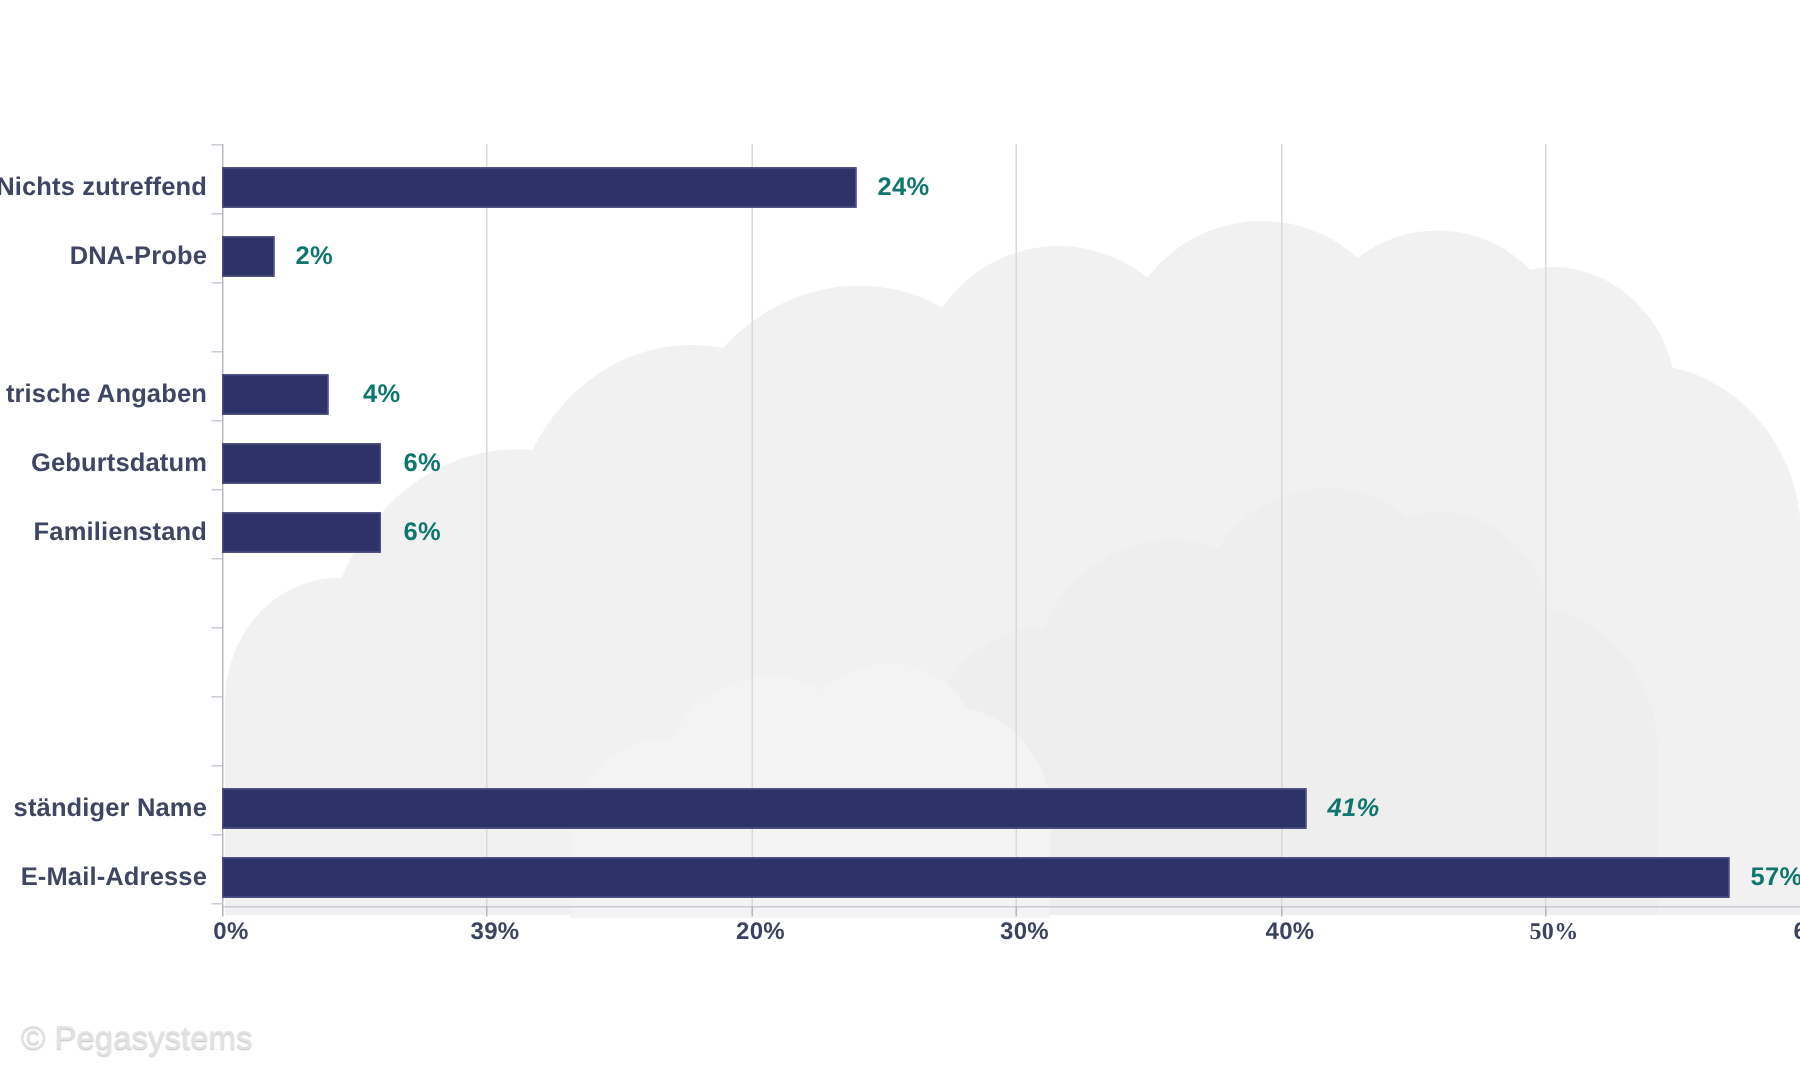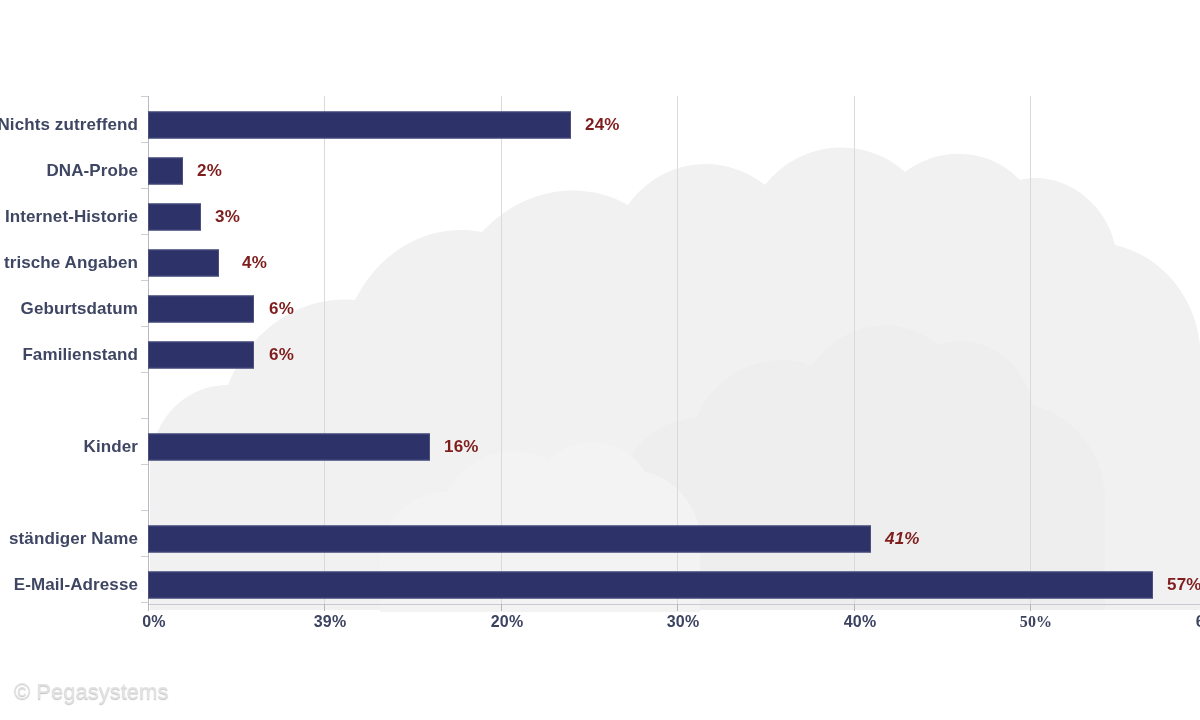--- a/index.html
+++ b/index.html
@@ -118,21 +118,21 @@
     border: 1px solid #4a4f80;
     box-sizing: border-box;
   }
 
   .bar-value {
     position: absolute;
     top: 50%;
     transform: translateY(-50%);
     font-size: 17px;
     font-weight: bold;
-    color: #7f1d1d;
+    color: #0f766e;
     white-space: nowrap;
     letter-spacing: 0.2px;
   }
 
   
   .watermark {
     position: absolute;
     left: 14px;
     top: 679px;
     font-size: 22px;
@@ -192,50 +192,40 @@
     <div class="bar" style="width:423px;"></div>
     <span class="bar-value" style="left:585px;">24%</span>
   </div>
 
   <div class="row" style="top:148px;">
     <span class="cat-label">DNA-Probe</span>
     <div class="bar" style="width:35px;"></div>
     <span class="bar-value" style="left:197px;">2%</span>
   </div>
 
-  <div class="row" style="top:194px;">
-    <span class="cat-label">Internet-Historie</span>
-    <div class="bar" style="width:53px;"></div>
-    <span class="bar-value" style="left:215px;">3%</span>
-  </div>
 
   <div class="row" style="top:240px;">
     <span class="cat-label">trische Angaben</span>
     <div class="bar" style="width:71px;"></div>
     <span class="bar-value" style="left:242px;">4%</span>
   </div>
 
   <div class="row" style="top:286px;">
     <span class="cat-label">Geburtsdatum</span>
     <div class="bar" style="width:106px;"></div>
     <span class="bar-value" style="left:269px;">6%</span>
   </div>
 
   <div class="row" style="top:332px;">
     <span class="cat-label">Familienstand</span>
     <div class="bar" style="width:106px;"></div>
     <span class="bar-value" style="left:269px;">6%</span>
   </div>
 
 
-  <div class="row" style="top:424px;">
-    <span class="cat-label">Kinder</span>
-    <div class="bar" style="width:282px;"></div>
-    <span class="bar-value" style="left:444px;">16%</span>
-  </div>
 
 
   <div class="row" style="top:516px;">
     <span class="cat-label">ständiger Name</span>
     <div class="bar" style="width:723px;"></div>
     <span class="bar-value" style="left:885px;font-style:italic;">41%</span>
   </div>
 
   <div class="row" style="top:562px;">
     <span class="cat-label">E-Mail-Adresse</span>

